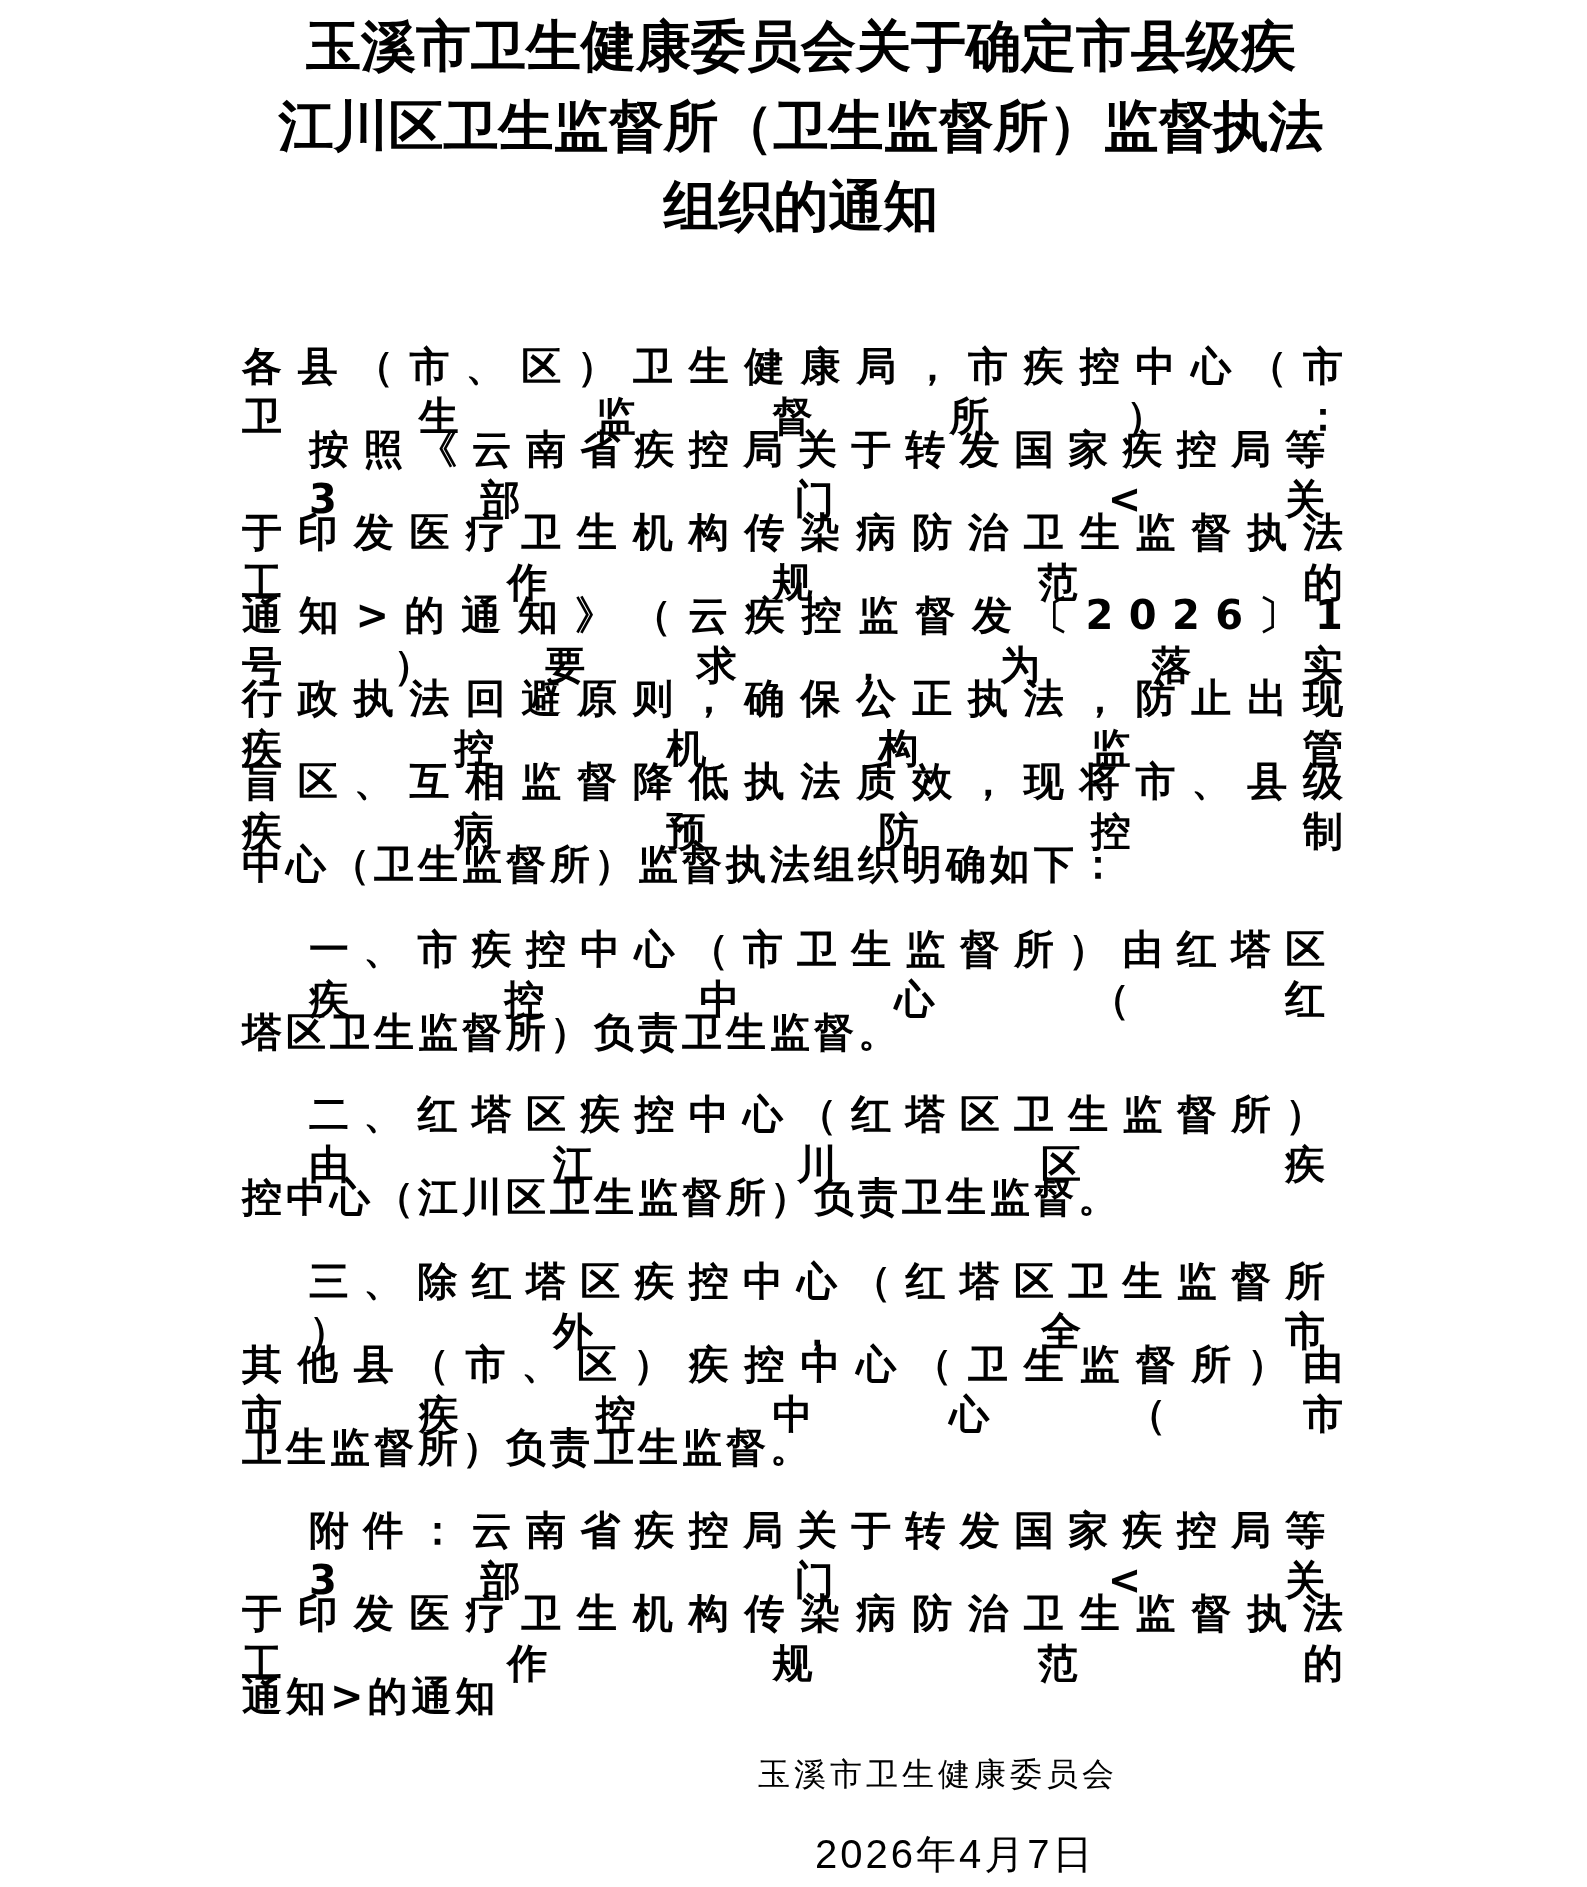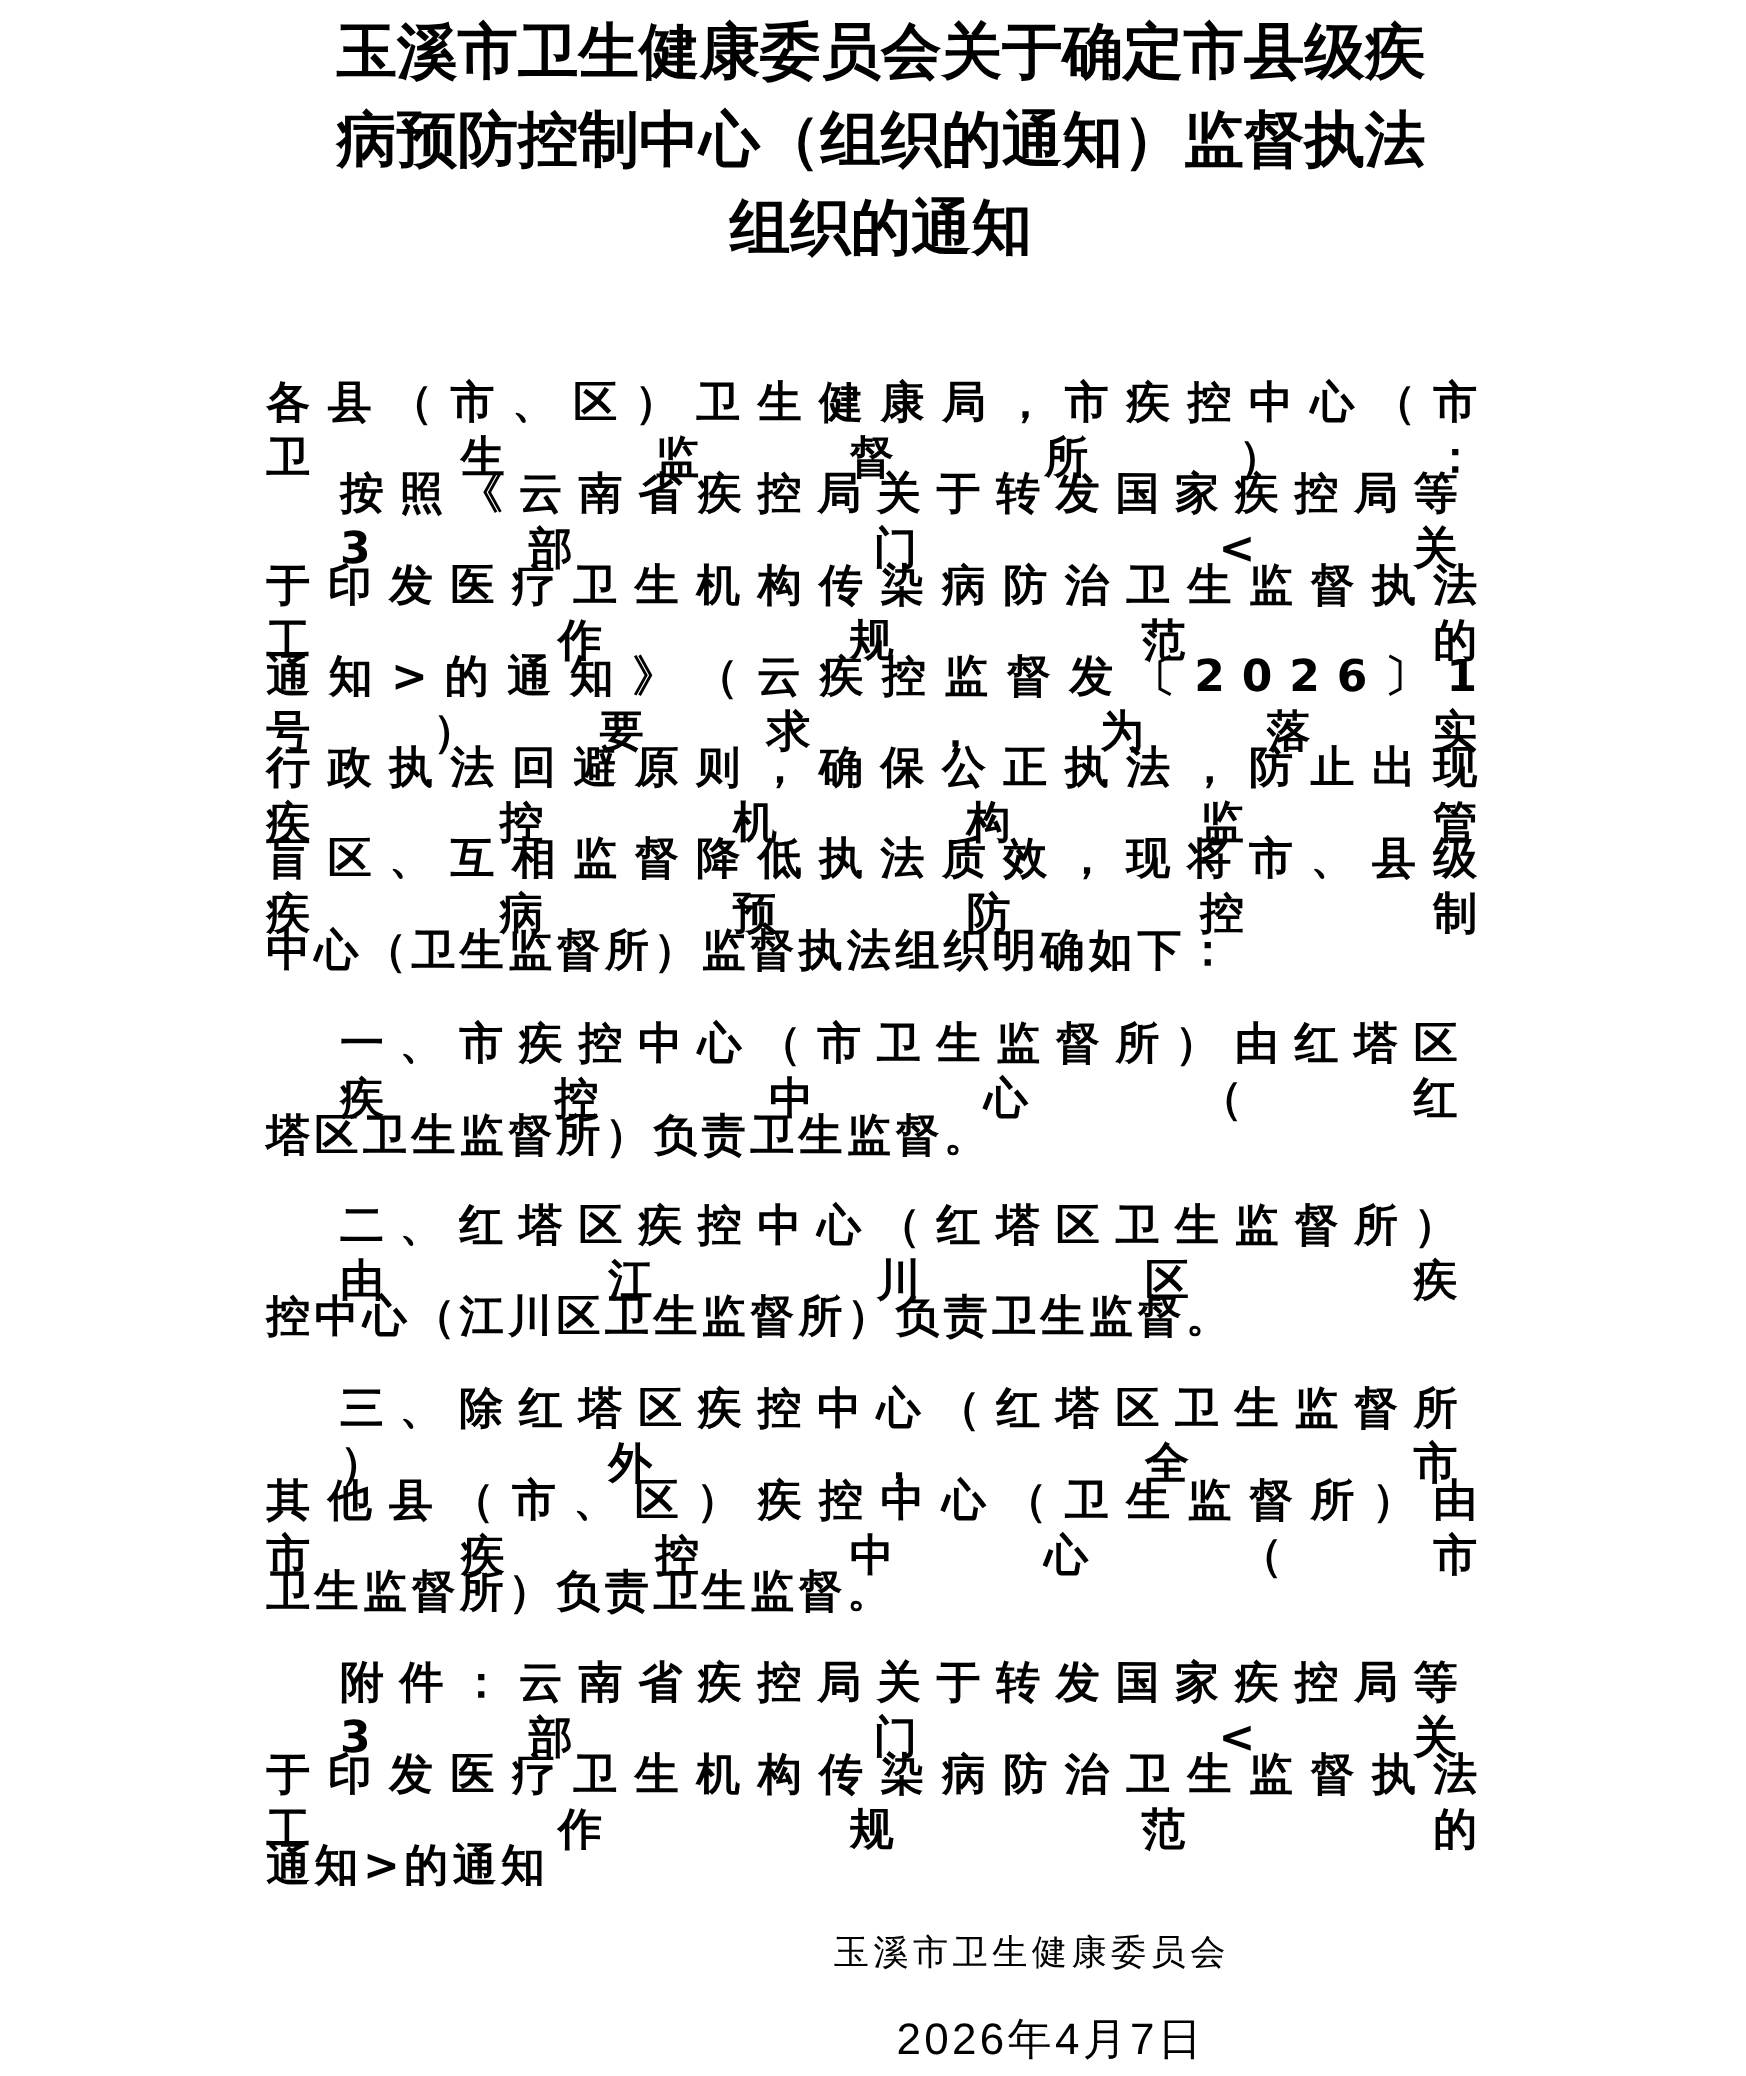--- a/index.html
+++ b/index.html
@@ -64,21 +64,21 @@
     letter-spacing: 3px;
   }
 </style>
 </head>
 <body>
 
 <div>
 
   <h1 style="margin:0;">
     <div class="title" style="top:6px;">玉溪市卫生健康委员会关于确定市县级疾</div>
-    <div class="title" style="top:86px;">病预防控制中心（组织的通知）监督执法</div>
+    <div class="title" style="top:86px;">江川区卫生监督所（卫生监督所）监督执法</div>
     <div class="title" style="top:166px;">组织的通知</div>
   </h1>
 
   <div class="line" style="top: 341px; word-spacing: 0px; white-space: normal; height: 50px; overflow: visible;"><span>各</span> <span>县</span> <span>（</span> <span>市</span> <span>、</span> <span>区</span> <span>）</span> <span>卫</span> <span>生</span> <span>健</span> <span>康</span> <span>局</span> <span>，</span> <span>市</span> <span>疾</span> <span>控</span> <span>中</span> <span>心</span> <span>（</span> <span>市</span> <span>卫</span> <span>生</span> <span>监</span> <span>督</span> <span>所</span> <span>）</span> <span>：</span></div>
 
   <div>
     <div class="line indent" style="top: 424px; word-spacing: 0px; white-space: normal; height: 50px; overflow: visible;"><span>按</span> <span>照</span> <span>《</span> <span>云</span> <span>南</span> <span>省</span> <span>疾</span> <span>控</span> <span>局</span> <span>关</span> <span>于</span> <span>转</span> <span>发</span> <span>国</span> <span>家</span> <span>疾</span> <span>控</span> <span>局</span> <span>等</span> <span>3</span> <span>部</span> <span>门</span> <span>&lt;</span> <span>关</span></div>
     <div class="line" style="top: 507px; word-spacing: 0px; white-space: normal; height: 50px; overflow: visible;"><span>于</span> <span>印</span> <span>发</span> <span>医</span> <span>疗</span> <span>卫</span> <span>生</span> <span>机</span> <span>构</span> <span>传</span> <span>染</span> <span>病</span> <span>防</span> <span>治</span> <span>卫</span> <span>生</span> <span>监</span> <span>督</span> <span>执</span> <span>法</span> <span>工</span> <span>作</span> <span>规</span> <span>范</span> <span>的</span></div>
     <div class="line" style="top: 590px; word-spacing: 0px; white-space: normal; height: 50px; overflow: visible;"><span>通</span> <span>知</span> <span>&gt;</span> <span>的</span> <span>通</span> <span>知</span> <span>》</span> <span>（</span> <span>云</span> <span>疾</span> <span>控</span> <span>监</span> <span>督</span> <span>发</span> <span>〔</span> <span>2</span> <span>0</span> <span>2</span> <span>6</span> <span>〕</span> <span>1</span> <span>号</span> <span>）</span> <span>要</span> <span>求</span> <span>，</span> <span>为</span> <span>落</span> <span>实</span></div>
     <div class="line" style="top: 673px; word-spacing: 0px; white-space: normal; height: 50px; overflow: visible;"><span>行</span> <span>政</span> <span>执</span> <span>法</span> <span>回</span> <span>避</span> <span>原</span> <span>则</span> <span>，</span> <span>确</span> <span>保</span> <span>公</span> <span>正</span> <span>执</span> <span>法</span> <span>，</span> <span>防</span> <span>止</span> <span>出</span> <span>现</span> <span>疾</span> <span>控</span> <span>机</span> <span>构</span> <span>监</span> <span>管</span></div>

